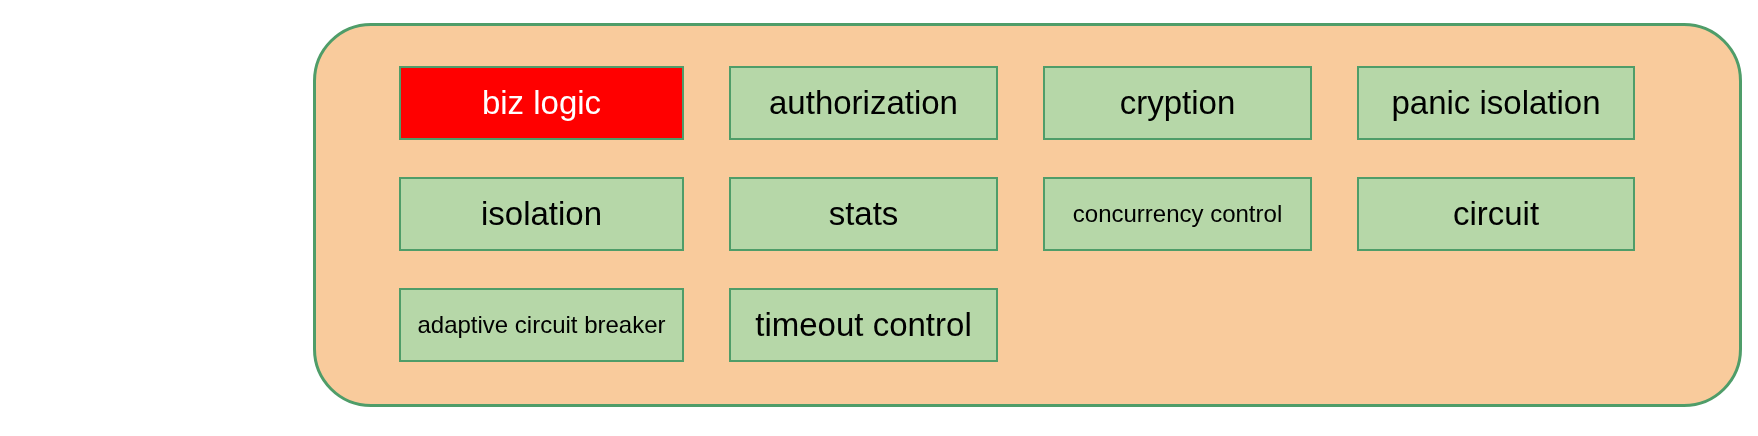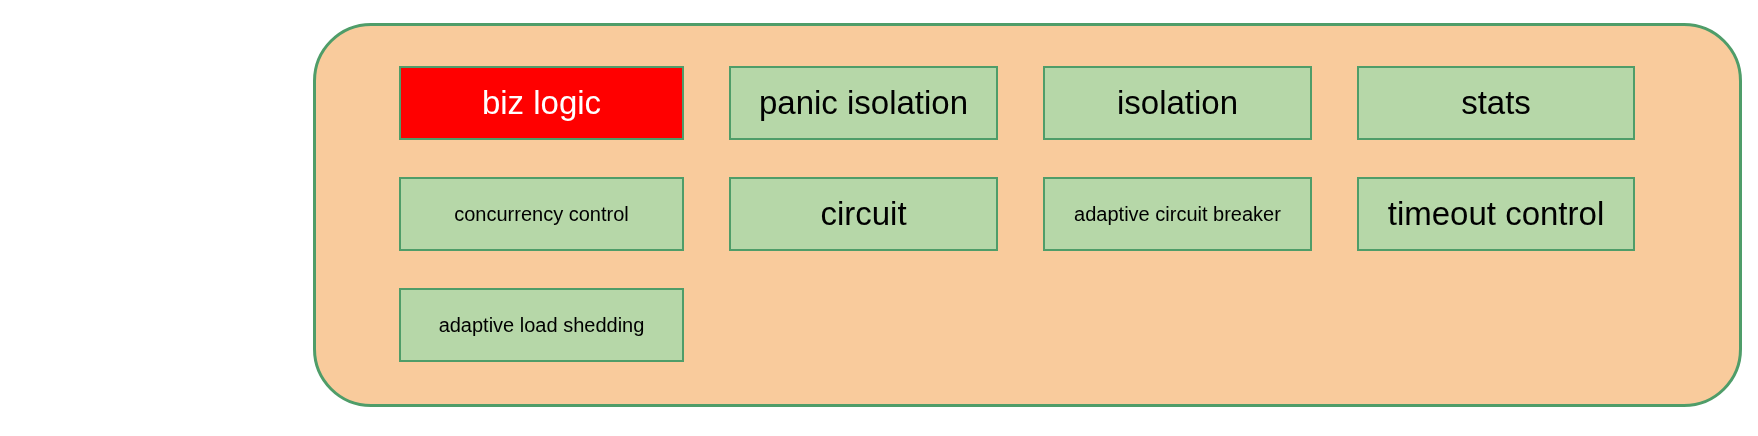--- a/index.html
+++ b/index.html
@@ -67,40 +67,41 @@
     font-size: 33px;
     line-height: 36px;
     color: var(--text);
     padding: 0 6px;
   }
   .cell.highlight {
     background: var(--highlight-fill);
     color: var(--highlight-text);
   }
   .cell.twoline {
-    font-size: 20px;
+    font-size: 24px;
     line-height: 34px;
   }
 </style>
 </head>
 <body>
 
 <div class="stage">
 
 
   <div class="gateway-container">
     <div class="feature-grid">
 
       <div class="cell highlight">biz logic</div>
+      <div class="cell">authorization</div>
+      <div class="cell">cryption</div>
 
       <div class="cell">panic isolation</div>
       <div class="cell">isolation</div>
       <div class="cell">stats</div>
       <div class="cell twoline">concurrency control</div>
 
       <div class="cell">circuit</div>
       <div class="cell twoline">adaptive circuit breaker</div>
       <div class="cell">timeout control</div>
-      <div class="cell twoline">adaptive load shedding</div>
 
     </div>
   </div>
 </div>
 
 </body></html>

